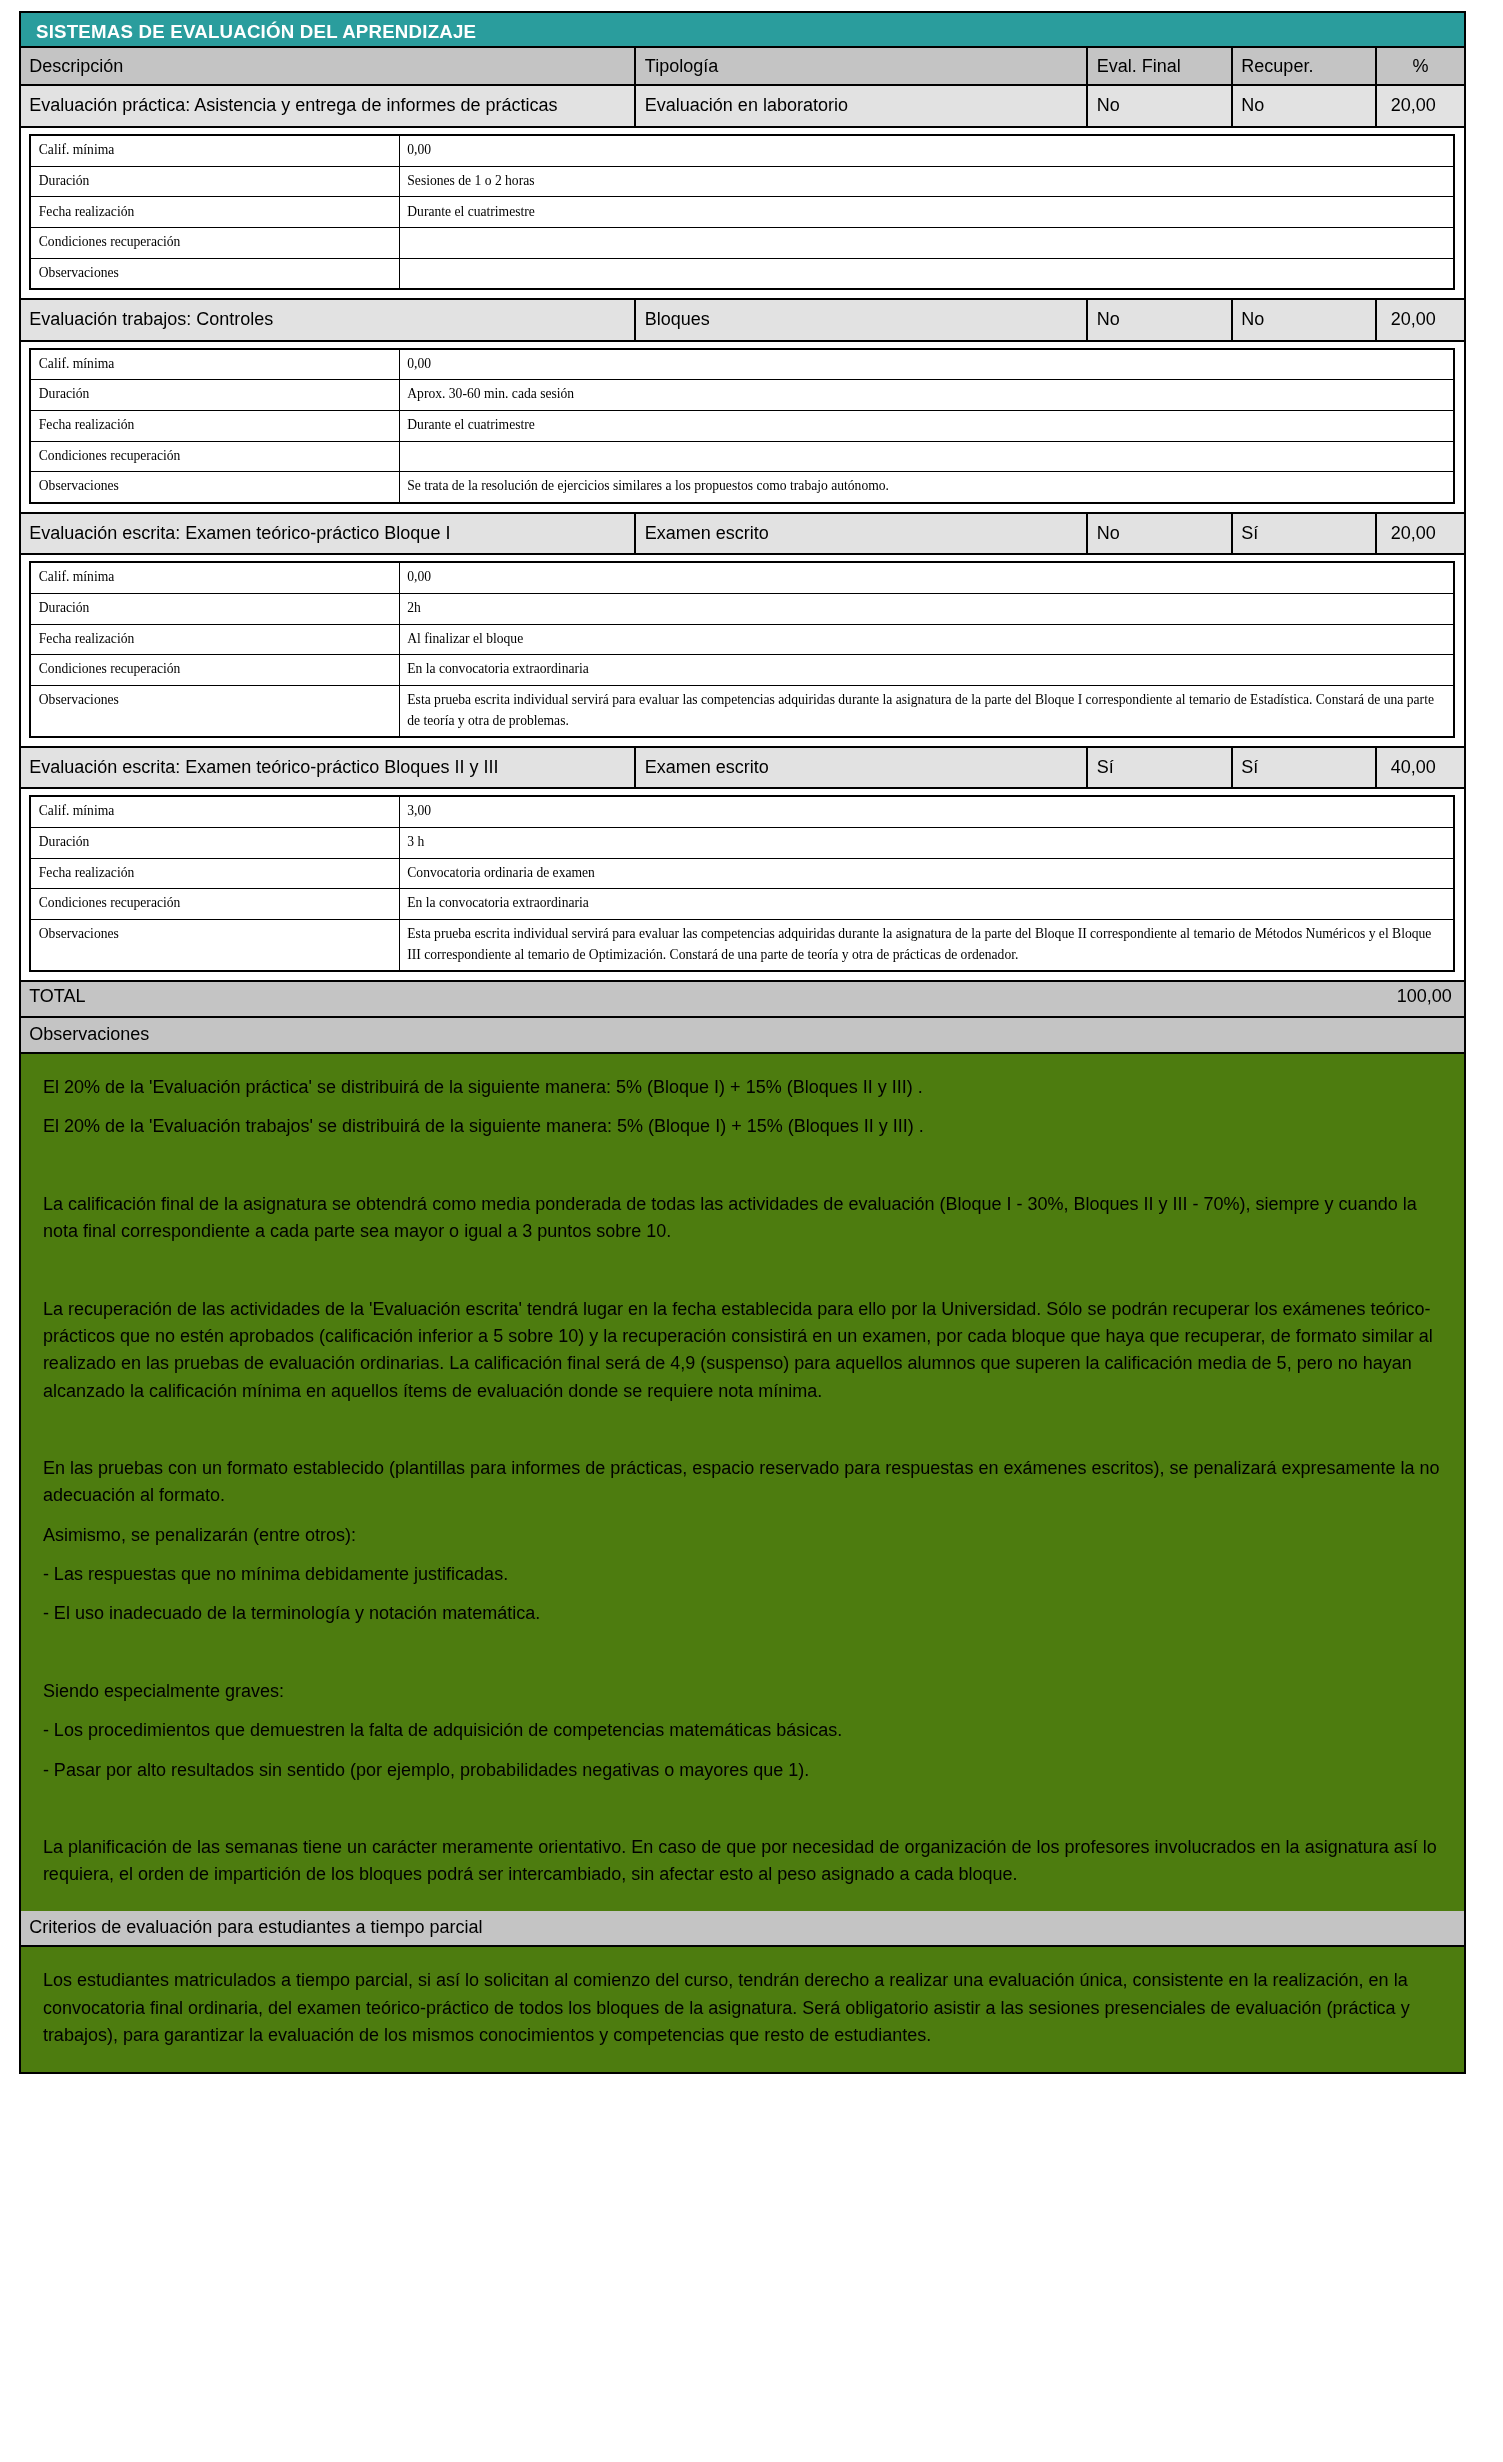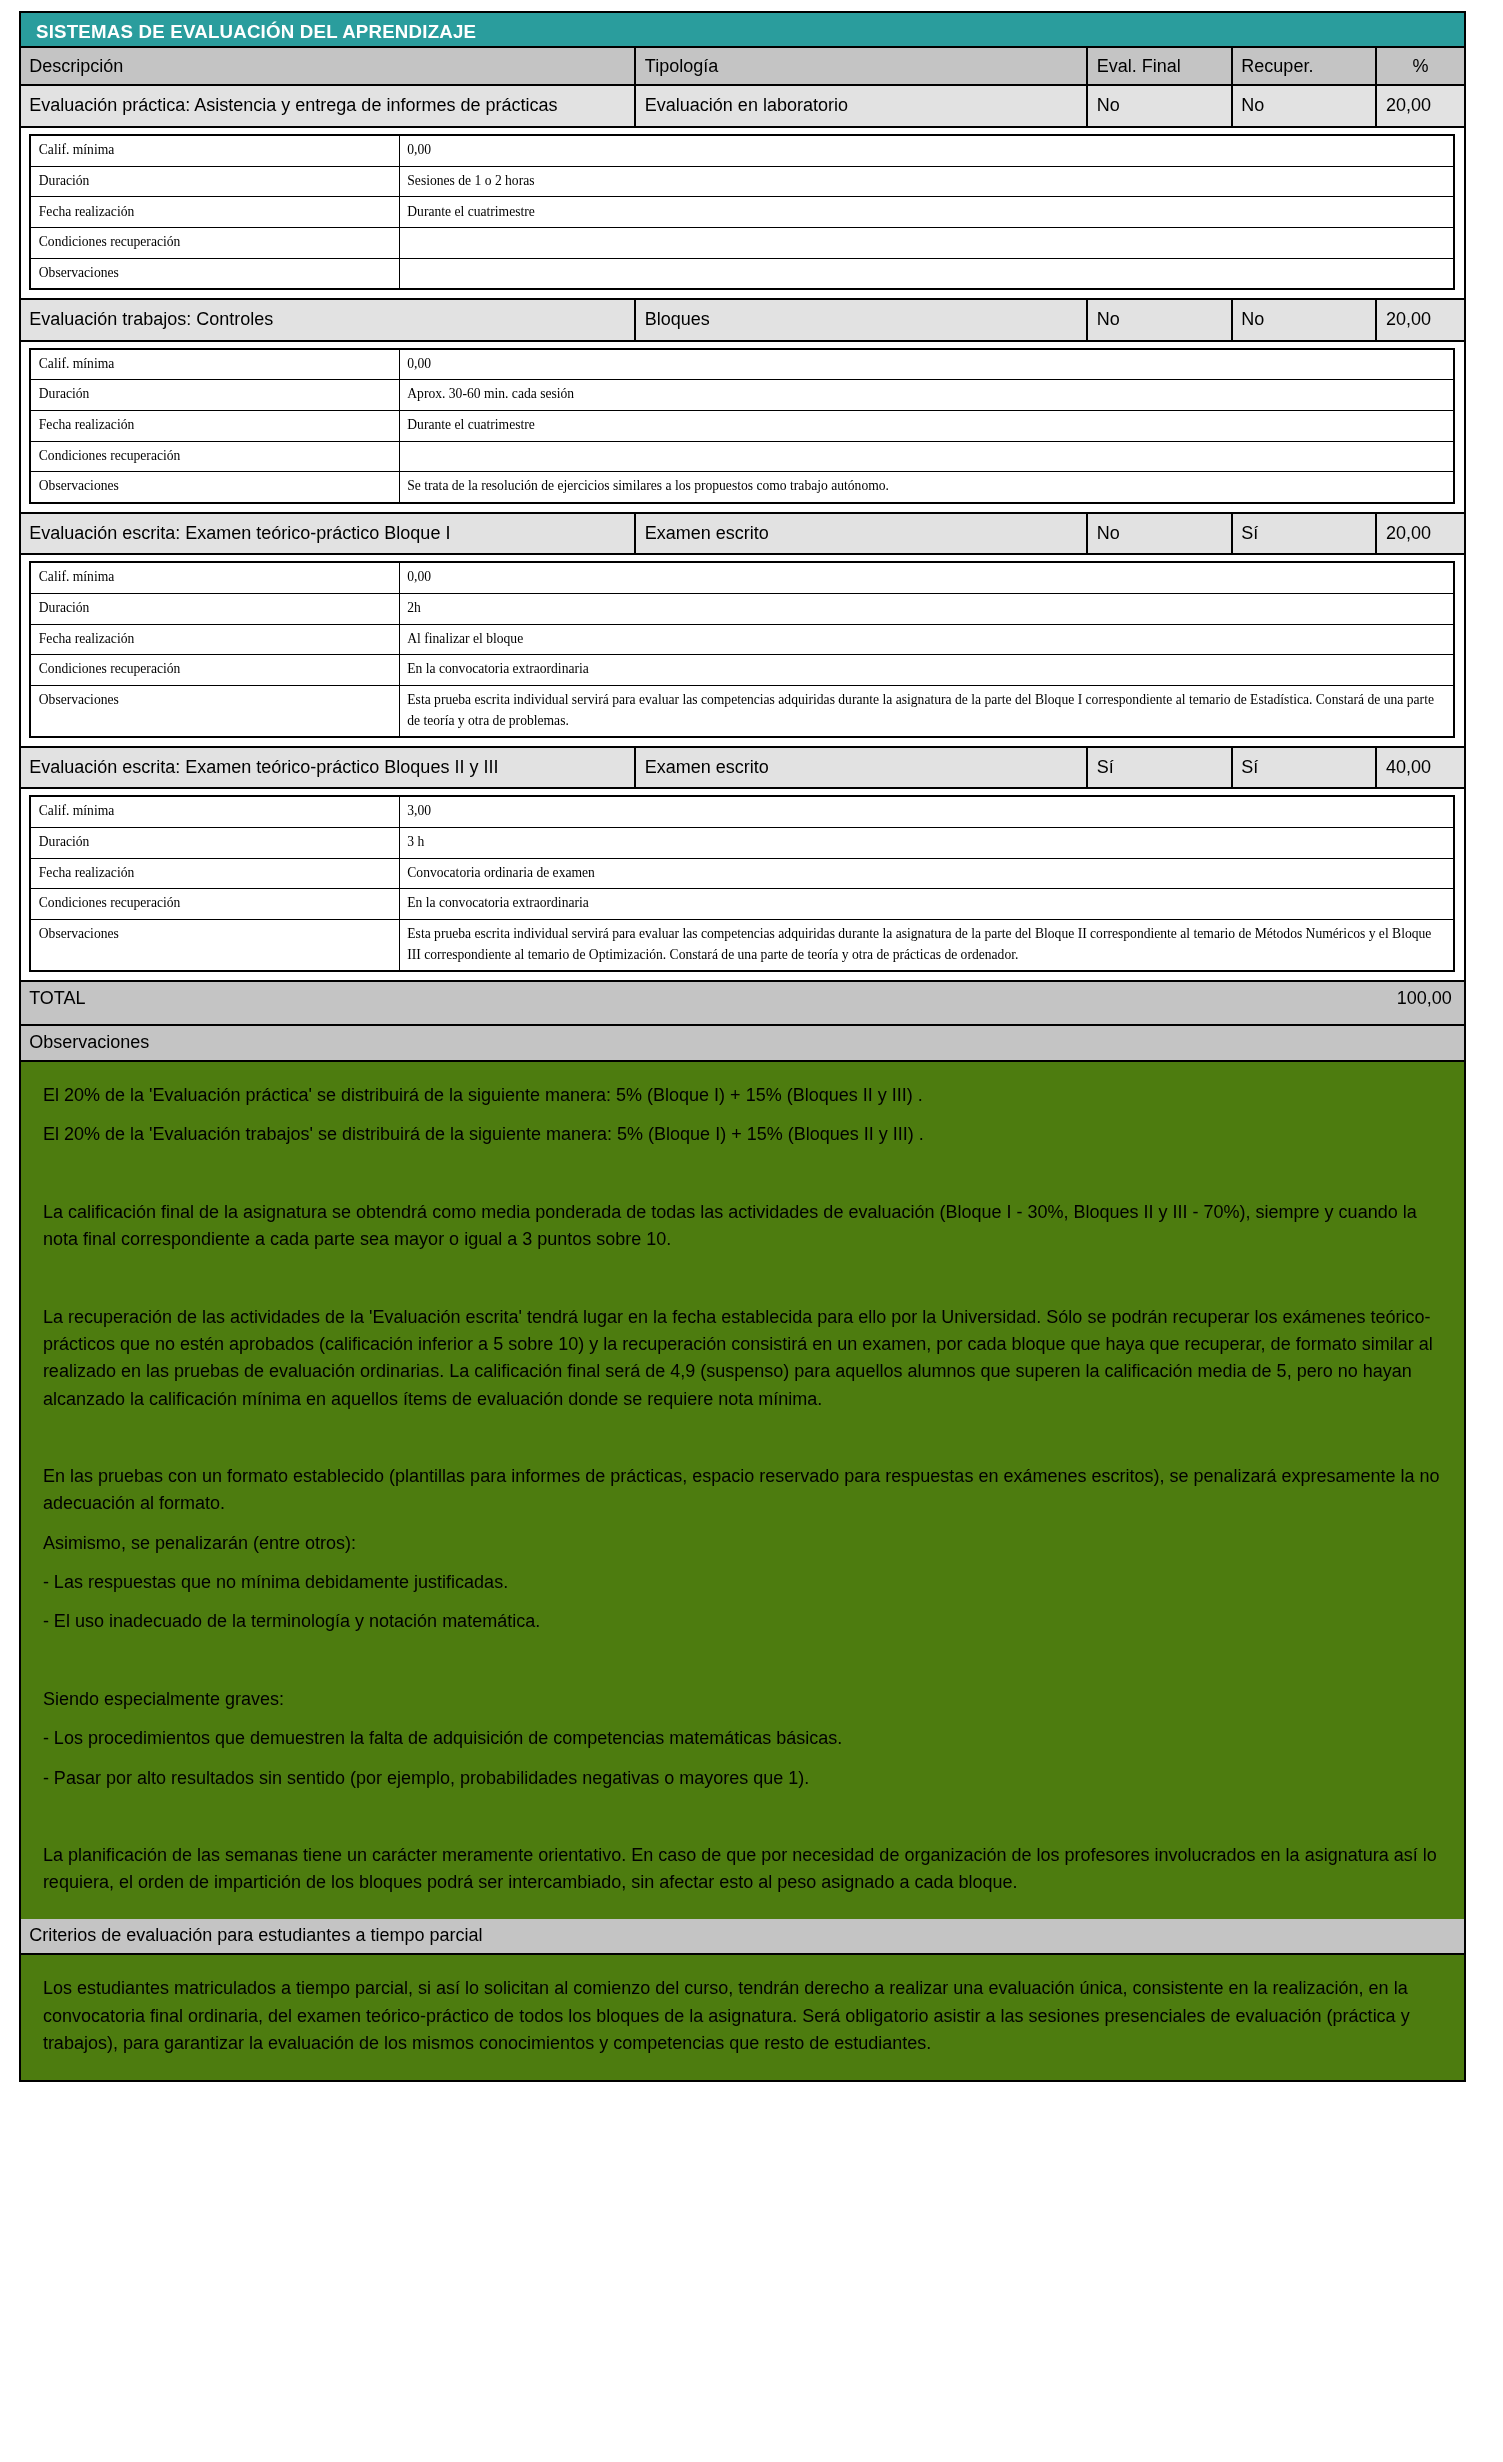--- a/index.html
+++ b/index.html
@@ -73,21 +73,21 @@
     padding-top: 5.1px;
     padding-bottom: 5.1px;
     margin-top: 45px;
   }
   tr.hdr td.pct { text-align: center; }
 
   tr.actrow td {
     background: #e2e2e2;
     border-bottom: 2.5px solid #000;
   }
-  tr.actrow td.pct { padding-right: 12px; }
+  tr.actrow td.pct { text-align: right; padding-right: 28px; }
   tr.actrow td.desc { padding-left: 8.5px; }
 
   
   .detailwrap {
     padding: 10.2px 32px 10.2px 73px;
     background: #ffffff;
     border-bottom: 2.5px solid #000;
   }
   table.detail {
     border-collapse: collapse;
@@ -108,25 +108,25 @@
   }
   table.detail td.lab { }
   table.detail td.val { }
 
   
   .totalrow {
     background: #c4c4c4;
     border-bottom: 2.5px solid #000;
     display: flex;
     justify-content: space-between;
-    align-items: flex-start;
+    align-items: flex-end;
     font-size: 18px;
     padding: 6.8px 12px 8.5px 8.5px;
     box-sizing: border-box;
-    height: 44px;
+    height: 36px;
   }
 
   
   .sechdr {
     background: #c4c4c4;
     border-bottom: 2.5px solid #000;
     font-size: 18px;
     padding: 6px 8.5px 7.6px 8.5px;
     box-sizing: border-box;
     height: 36px;

